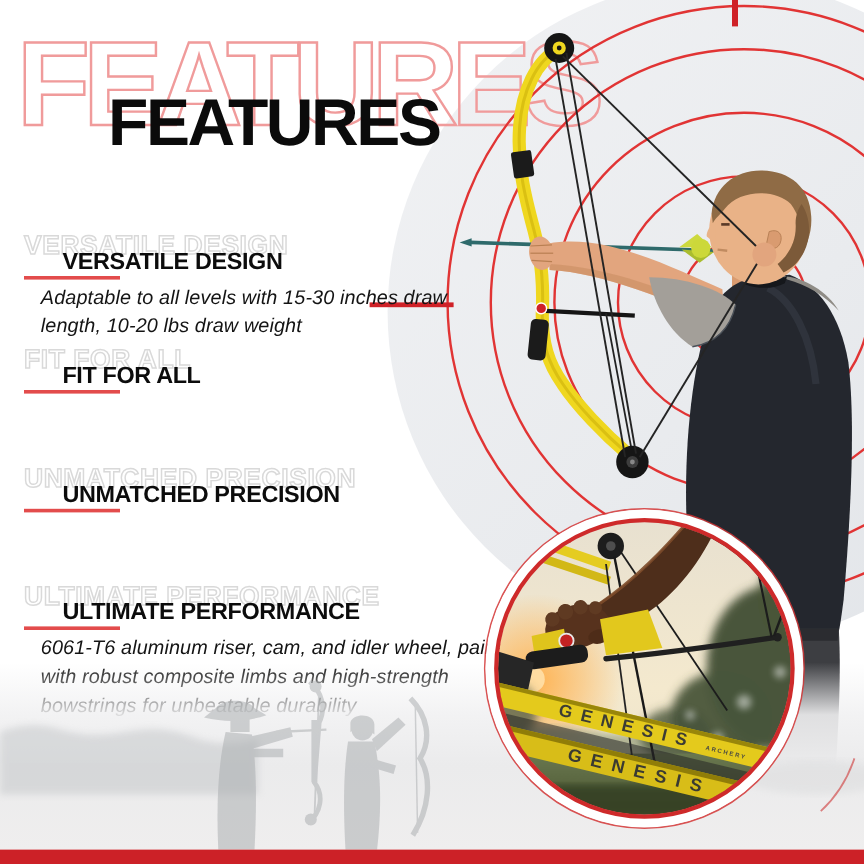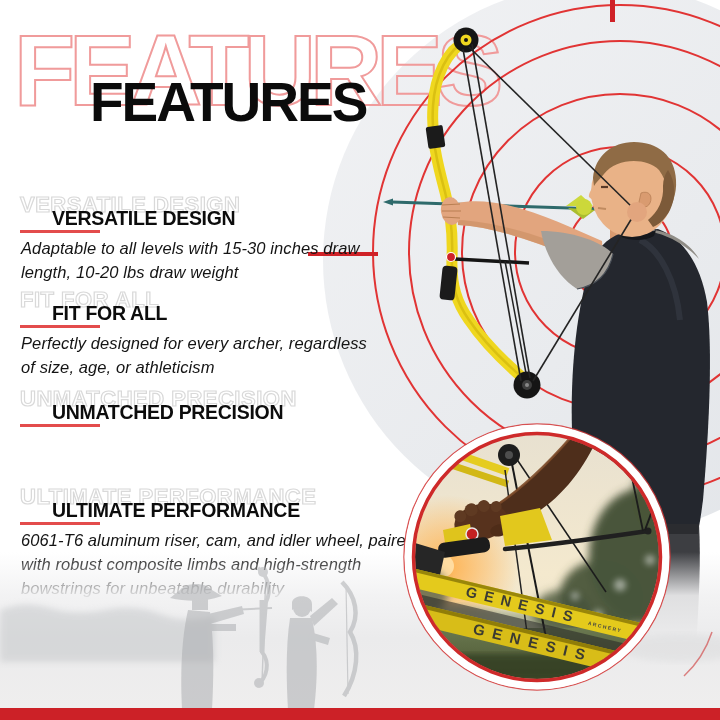--- a/index.html
+++ b/index.html
@@ -25,21 +25,21 @@
     position:absolute;left:0;top:0;white-space:nowrap;
     font-size:22px;font-weight:800;letter-spacing:.5px;line-height:1;
     color:transparent;-webkit-text-stroke:1.2px #d9d9d9;
   }
   .feature h2{
     position:absolute;left:32px;top:15px;margin:0;white-space:nowrap;
     font-size:19.5px;font-weight:800;letter-spacing:-.3px;line-height:1;color:#0c0c0c;
   }
   .feature .underline{position:absolute;left:0;top:36px;width:80px;height:3px;background:#e34c4c;}
   .feature p{
-    position:absolute;left:1px;top:42px;margin:0;
+    position:absolute;left:14px;top:42px;margin:0;
     font-style:italic;font-size:16.5px;line-height:24px;letter-spacing:.1px;color:#141414;
   }
   #sec1{top:194px}#sec2{top:289px}#sec3{top:388px}#sec4{top:486px}
   #sec1 p{width:340px}#sec2 p{width:350px}#sec3 p{width:385px}#sec4 p{width:418px}
 
   
   #hero-bg{position:absolute;inset:0;z-index:1;}
   #hero-fg{position:absolute;inset:0;z-index:4;}
   #strip{position:absolute;left:0;top:552px;width:720px;height:156px;z-index:8;
          background:linear-gradient(to bottom, rgba(247,247,248,0) 0%, rgba(241,241,242,.9) 28%,
@@ -150,21 +150,20 @@
   <div class="feature" id="sec1">
     <div class="ghost">VERSATILE DESIGN</div>
     <h2>VERSATILE DESIGN</h2>
     <div class="underline"></div>
     <p>Adaptable to all levels with 15-30 inches draw length, 10-20 lbs draw weight</p>
   </div>
   <div class="feature" id="sec2">
     <div class="ghost">FIT FOR ALL</div>
     <h2>FIT FOR ALL</h2>
     <div class="underline"></div>
-    <p>Perfectly designed for every archer, regardless of size, age, or athleticism</p>
   </div>
   <div class="feature" id="sec3">
     <div class="ghost">UNMATCHED PRECISION</div>
     <h2>UNMATCHED PRECISION</h2>
     <div class="underline"></div>
   </div>
   <div class="feature" id="sec4">
     <div class="ghost">ULTIMATE PERFORMANCE</div>
     <h2>ULTIMATE PERFORMANCE</h2>
     <div class="underline"></div>

